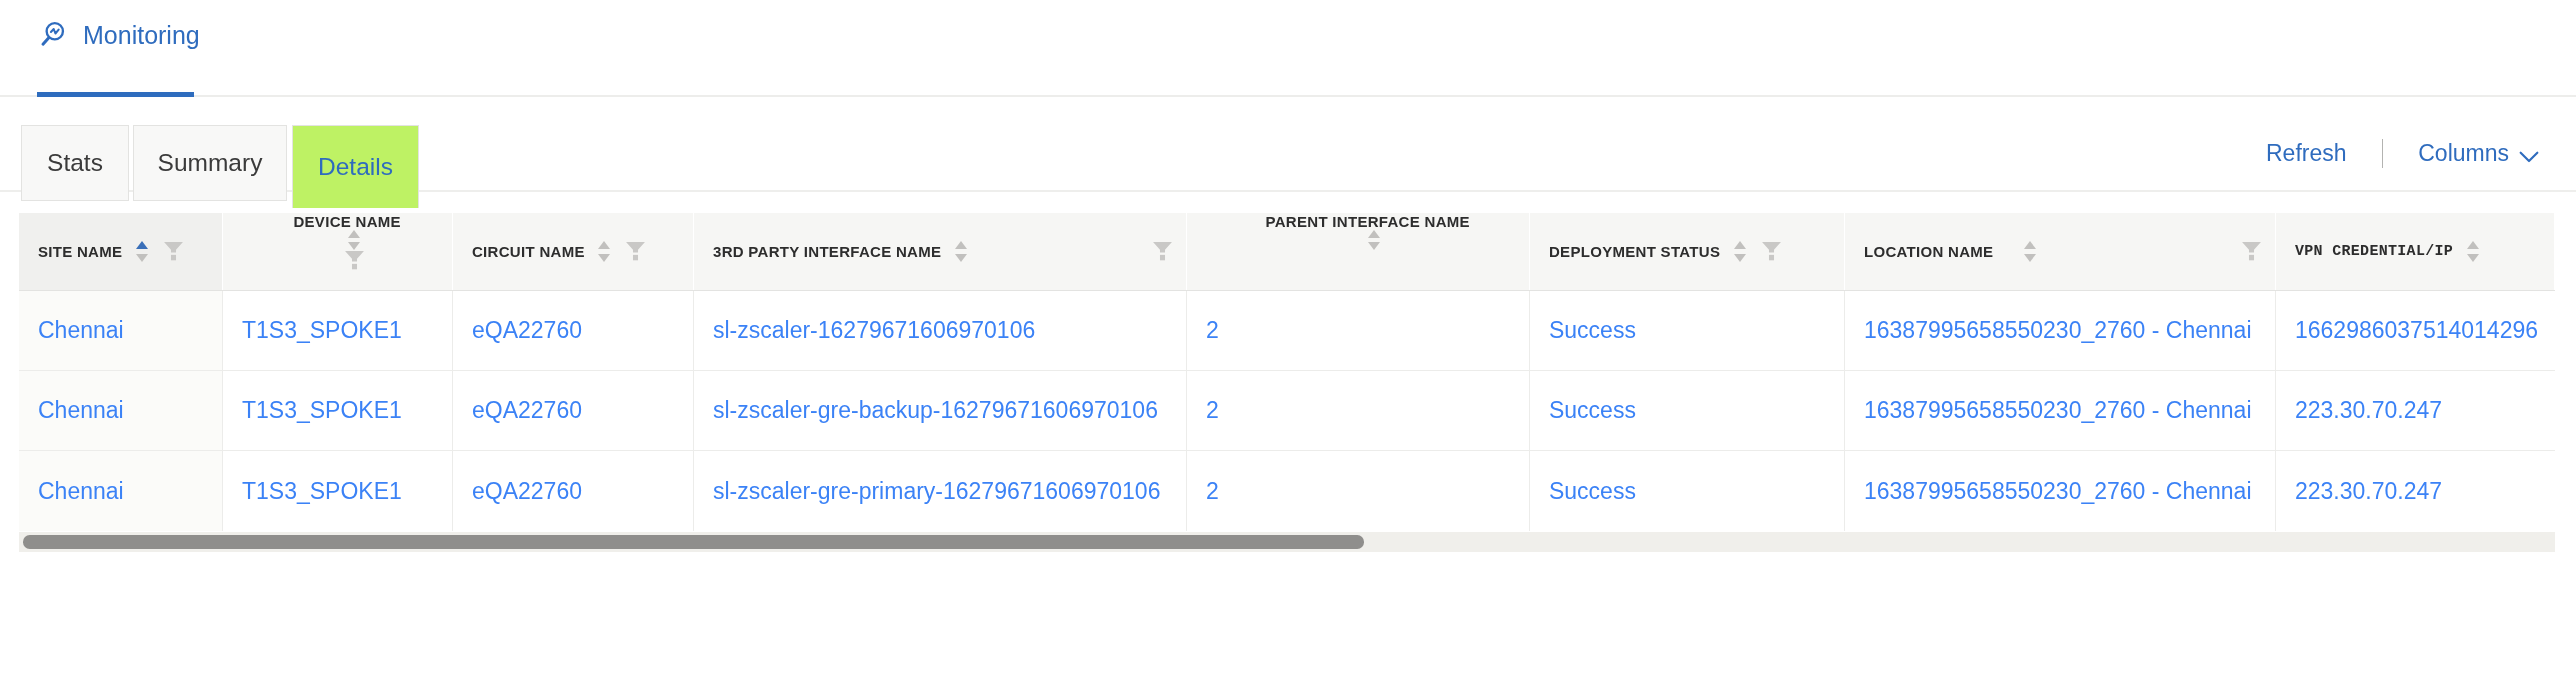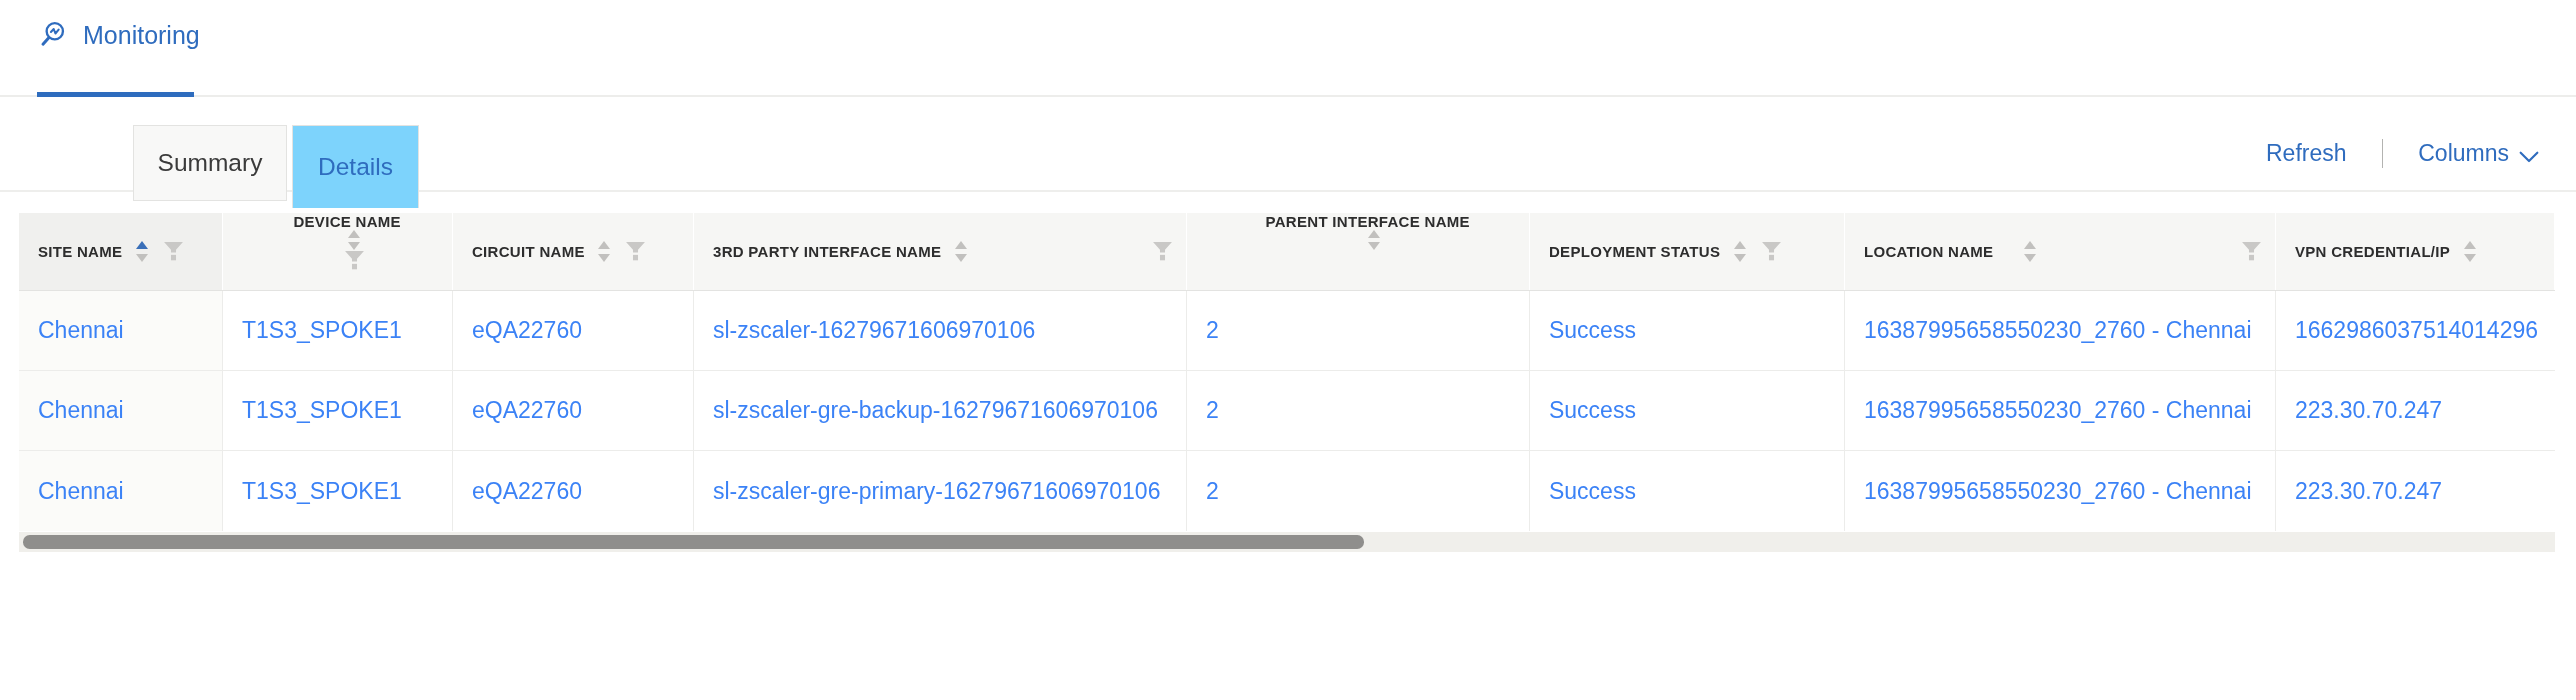--- a/index.html
+++ b/index.html
@@ -24,21 +24,21 @@
 
   
   .tab-strip-rule { position:absolute; top:190px; left:0; width:2576px; height:1.7px; background:#eeeeec; }
   .tab {
     position:absolute; top:125px; height:76px;
     background:#f8f8f7; border:0.8px solid #e3e3e1;
     display:flex; align-items:center; justify-content:center;
     font-size:24.5px; color:#3b3b3b; cursor:pointer; z-index:2;
   }
   .tab.active {
-    background:#7dd3fc; border-bottom:none; height:83px;
+    background:#bef264; border-bottom:none; height:83px;
     color:#2f6cbe; z-index:3;
   }
   .tab-stats   { left:21px;  width:108px; }
   .tab-summary { left:133px; width:154px; }
   .tab-details { left:292px; width:127px; }
 
   
   .toolbar {
     position:absolute; top:135px; right:37px; height:37px;
     display:flex; align-items:center; gap:35px; z-index:3;
@@ -104,20 +104,23 @@
           <polyline points="10.6,11.2 13.2,8.4 14.8,12.6 17.8,9.0" stroke="#2f6cbe" stroke-width="1.9" fill="none" stroke-linejoin="round" stroke-linecap="round"></polyline>
         </svg>
       </span>
       <span>Monitoring</span>
     </div>
     <div class="nav-rule"></div>
     <div class="nav-underline"></div>
   </div>
 
   <div class="tab-strip-rule"></div>
+  <div class="tab tab-stats">
+    <span>Stats</span>
+  </div>
   <div class="tab tab-summary">
     <span>Summary</span>
   </div>
   <div class="tab tab-details active">
     <span>Details</span>
   </div>
 
   <div class="toolbar">
     <span class="tool-link">
       <span>Refresh</span>
@@ -213,21 +216,21 @@
             <span class="tri up"></span>
             <span class="tri down"></span>
           </span>
           <span class="funnel far">
             <svg width="21" height="21" viewBox="0 0 20 20">
               <path d="M1 1 h18 l-6.6 7.4 v2.6 h-4.8 v-2.6 Z" fill="#c9c8c6"></path>
               <rect x="7.6" y="13.2" width="4.8" height="5.2" fill="#c9c8c6"></rect>
             </svg>
           </span>
         </div>
-        <div class="th" style="width: 278px;">
+        <div class="th" style="width: 278px; font-family: Liberation Mono, monospace;">
           <span class="th-label">VPN CREDENTIAL/IP</span>
           <span class="sort">
             <span class="tri up"></span>
             <span class="tri down"></span>
           </span>
         </div>
       </div>
     <div id="tbody">
         <div class="tr">
           <div class="td first" style="width: 204px;">Chennai</div>

